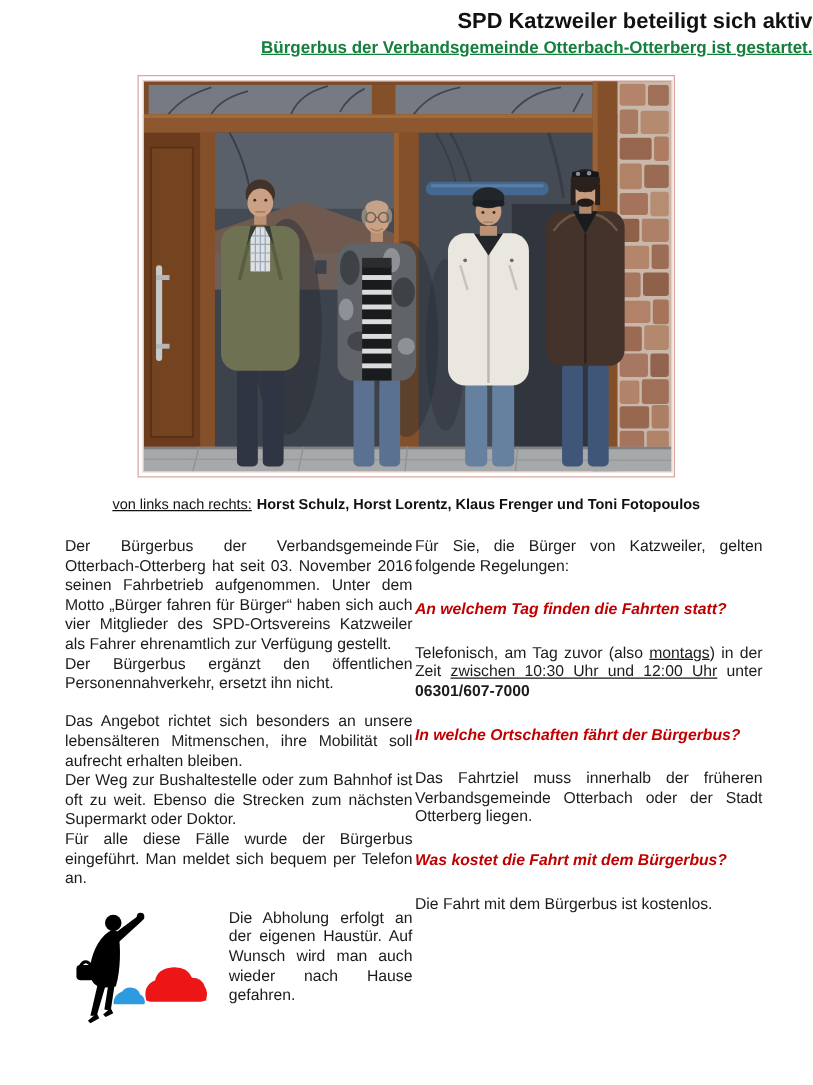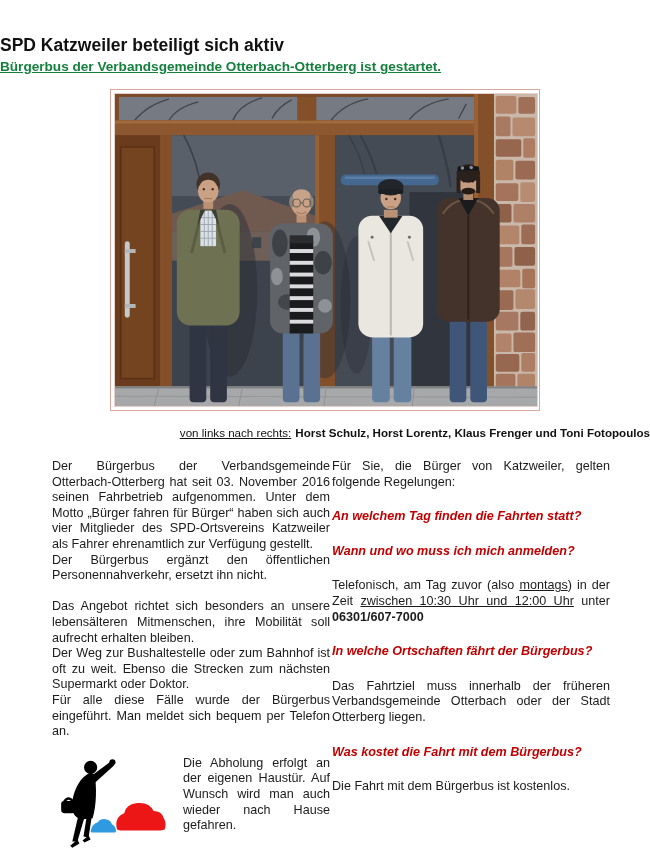--- a/index.html
+++ b/index.html
@@ -6,33 +6,33 @@
   .page{
     position:relative;
     width:650px;height:868px;
     margin:0 auto;
     background:#ffffff;
     font-family:"Liberation Sans", sans-serif;
     color:#1b1b1b;
     overflow:hidden;
   }
   
-  .hdr{padding-top:5px;text-align:left;margin-top:29px;}
+  .hdr{padding-top:5px;text-align:right;}
   .title{margin:0;font-size:17.5px;line-height:22px;font-weight:bold;color:#111;}
   .subtitle{margin:2px 0 0;font-size:13.6px;line-height:17px;font-weight:bold;color:#15803d;
             text-decoration:underline;}
   
   .photo-frame{
     width:422px;margin:14px auto 0;
     border:1px solid #d9a79f;
     padding:3px;background:#fff;
   }
   .photo-svg{display:block;width:100%;height:auto;border:1px solid #e8cfca;}
   
-  .caption{margin:15px 0 0;text-align:right;font-size:11.6px;line-height:14px;color:#111;}
+  .caption{margin:15px 0 0;text-align:center;font-size:11.6px;line-height:14px;color:#111;}
   .caption .cap-u{text-decoration:underline;}
   .caption .cap-b{font-weight:bold;margin-left:4px;}
   
   .columns{display:flex;gap:2px;padding:0 28px 0 52px;margin-top:19px;}
   .col{width:278px;font-size:12.6px;line-height:15.6px;text-align:justify;color:#1b1b1b;}
   .col p{margin:0;}
   .gap-before{margin-top:15.6px !important;}
   .q{
     color:var(--qred,#c00000);
     font-weight:bold;font-style:italic;
@@ -296,21 +296,20 @@
         </svg>
         <p>Die Abholung erfolgt an der eigenen Haustür. Auf Wunsch wird man auch wieder nach Hause gefahren.</p>
       </div>
     </div>
 
     <div class="col">
       <p>Für Sie, die Bürger von Katzweiler, gelten folgende Regelungen:</p>
 
       <p class="q">An welchem Tag finden die Fahrten statt?</p>
 
-      <p class="q">Wann und wo muss ich mich anmelden?</p>
       <p class="a"><span>Telefonisch, am Tag zuvor (also </span><span style="text-decoration: underline;">montags</span><span>) in der Zeit </span><span style="text-decoration: underline;">zwischen 10:30 Uhr und 12:00 Uhr</span><span> unter </span><span style="font-weight: bold;">06301/607-7000</span></p>
 
       <p class="q">In welche Ortschaften fährt der Bürgerbus?</p>
       <p class="a"><span>Das Fahrtziel muss innerhalb der früheren Verbandsgemeinde Otterbach oder der Stadt Otterberg liegen.</span></p>
 
       <p class="q">Was kostet die Fahrt mit dem Bürgerbus?</p>
       <p class="a"><span>Die Fahrt mit dem Bürgerbus ist kostenlos.</span></p>
     </div>
 
   </div>

